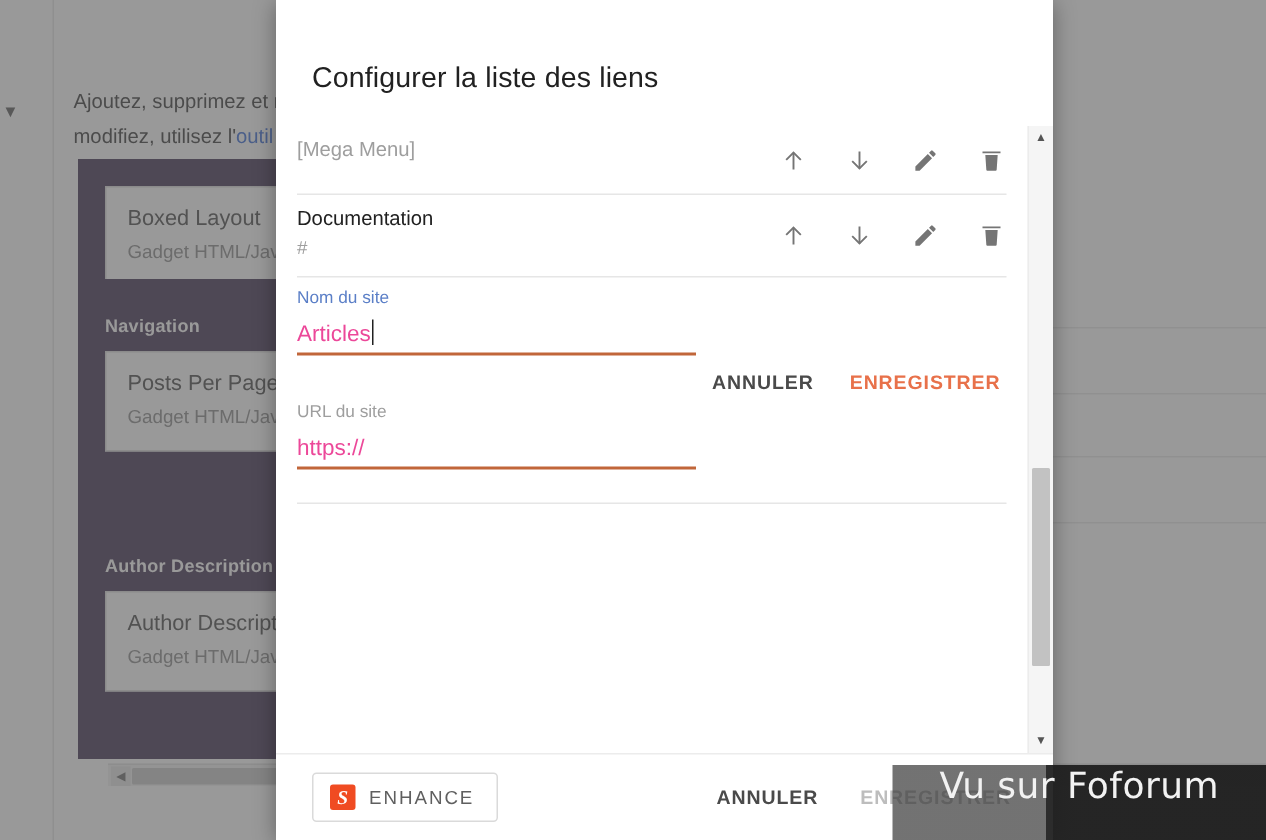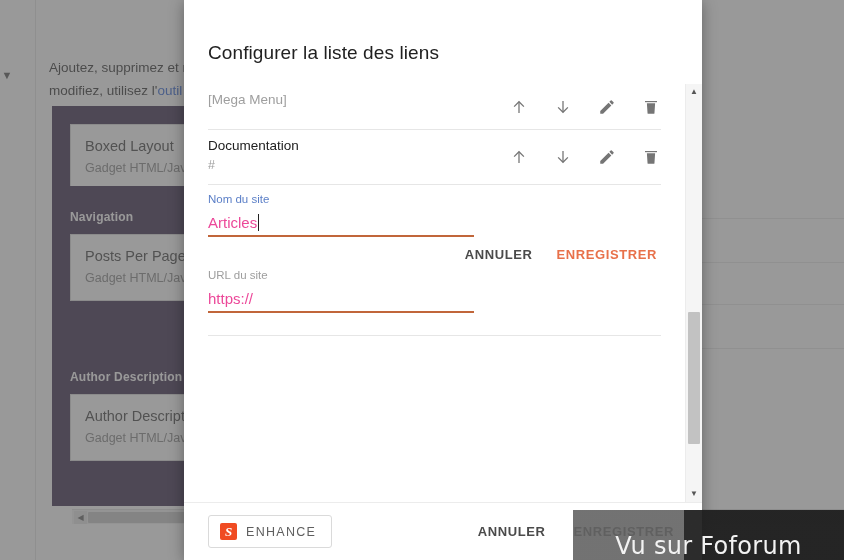--- a/index.html
+++ b/index.html
@@ -151,21 +151,21 @@
   .dlg-body {
     position: relative;
     flex: 1;
     margin-top: 18px;
     overflow: hidden;
   }
 
   .dlg-scroll-area {
     position: absolute;
     left: 0; top: 0; right: 17px; bottom: 0;
-    padding: 0 24px;
+    padding: 0 14px;
     overflow: hidden;
   }
 
   
   .link-row {
     position: relative;
     border-bottom: 1px solid #e6e6e6;
     min-height: 46px;
     padding: 6px 0 9px 0;
   }
@@ -335,25 +335,25 @@
     right: 24px;
     display: flex;
     align-items: center;
     gap: 20px;
   }
 
   
   #watermark {
     position: absolute;
     right: 0; bottom: 0;
-    width: 271px; height: 50px;
+    width: 249px; height: 50px;
     z-index: 40;
     background: linear-gradient(to right, rgba(60,60,60,.72) 0%, rgba(60,60,60,.72) 41%, rgba(28,28,28,.93) 41%, rgba(28,28,28,.93) 100%);
     display: flex;
-    align-items: flex-end;
+    align-items: flex-start;
     justify-content: center;
   }
   #watermark span {
     color: #f2f2f2;
     font-size: 24px;
     letter-spacing: .3px;
     font-family: "DejaVu Sans", sans-serif;
   }
 </style>
 </head>

